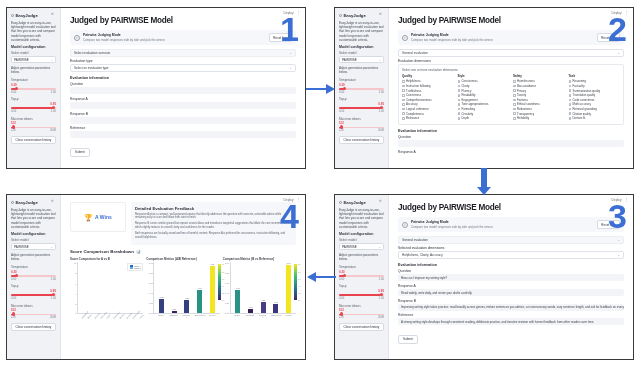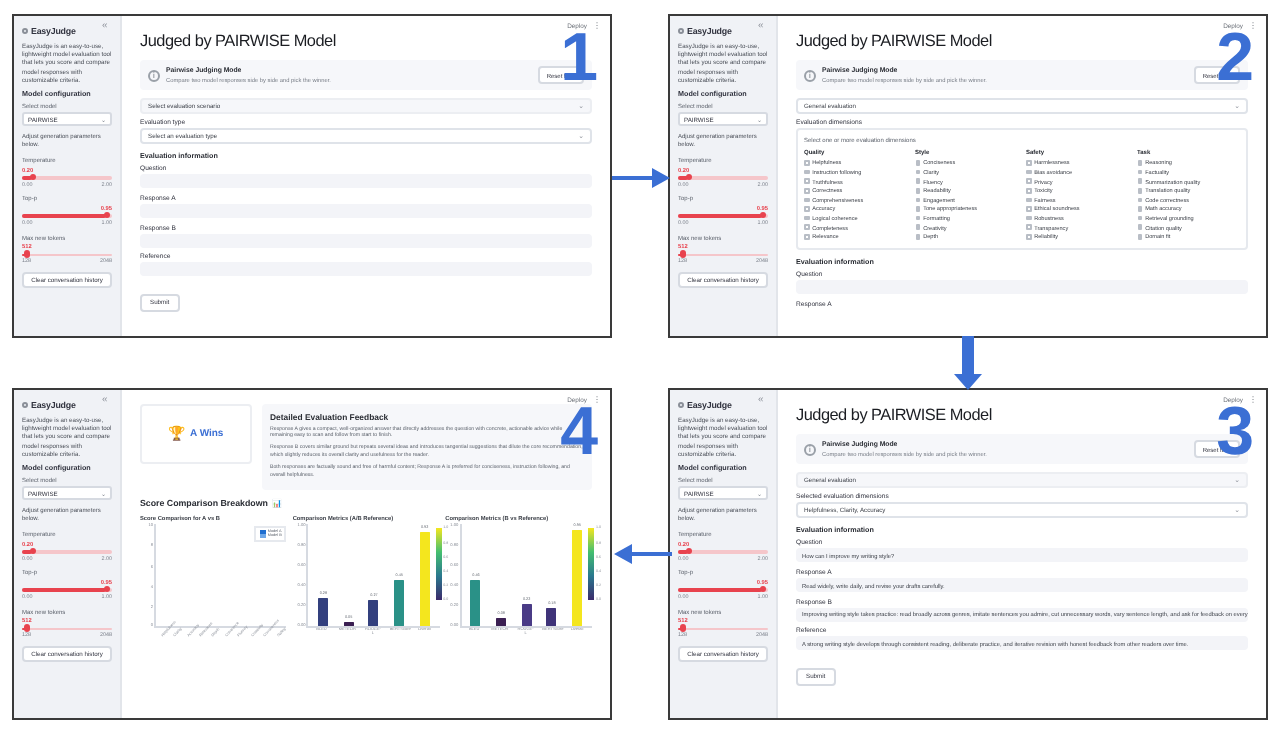--- a/index.html
+++ b/index.html
@@ -83,21 +83,21 @@
     position:absolute; right:5px; top:2px; display:flex; align-items:center; gap:3px;
     font-size:3.2px; color:#6b7078;
   }
   .topbar .kebab { font-size:4px; color:#6b7078; letter-spacing:-0.5px;}
   .stepnum {
     position:absolute; font-family:"Liberation Sans", sans-serif;
     font-weight:700; color:#3b6fd4; font-size:34px; line-height:30px;
     right:6px; top:6px; z-index:5;
   }
   .page-title {
-    font-size:8.2px; font-weight:400; color:#1b1d22; letter-spacing:-0.25px;
+    font-size:8.2px; font-weight:700; color:#1b1d22; letter-spacing:-0.25px;
     margin: 3px 0 5px 0;
   }
 
   .alert {
     background:#f6f7fa; border-radius:2px; padding:3px 4px;
     display:flex; align-items:center; gap:3px; margin-bottom:4px;
   }
   .alert .ico {
     width:6px;height:6px;border-radius:50%;border:0.7px solid #9aa0a8;
     display:flex;align-items:center;justify-content:center;font-size:4px;color:#6b7078; flex:0 0 6px;

